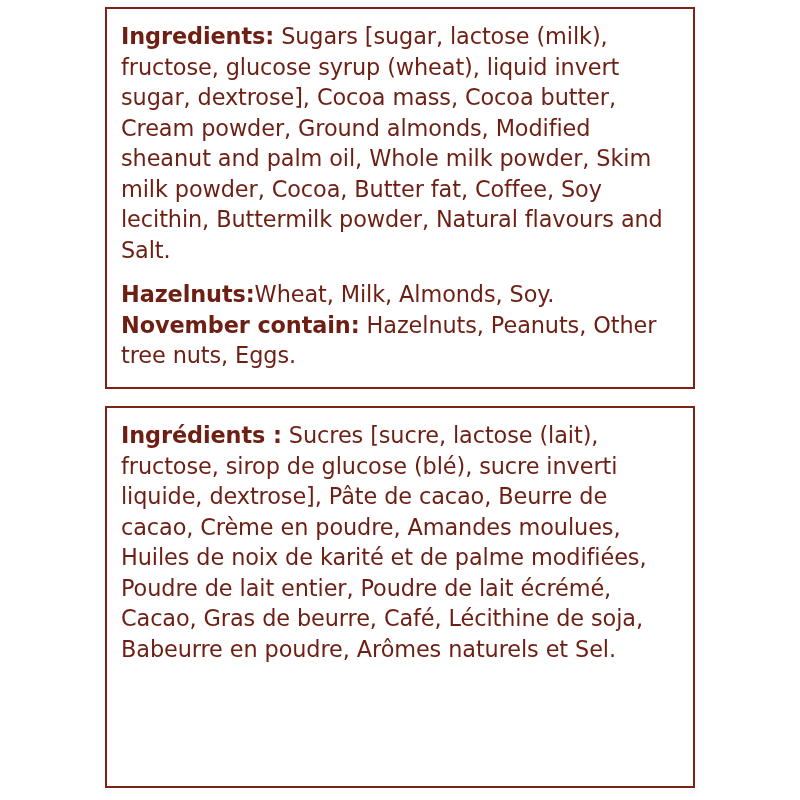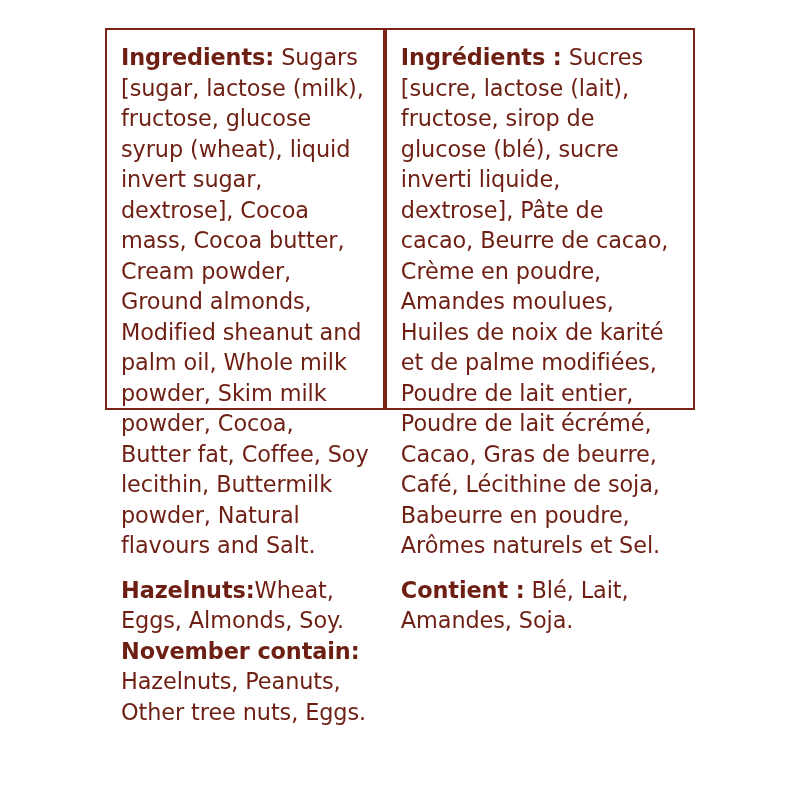--- a/index.html
+++ b/index.html
@@ -10,23 +10,23 @@
   body {
     width: 800px;
     height: 800px;
     font-family: "DejaVu Sans", sans-serif;
     color: #6e1f13;
   }
   .label-sheet {
     width: 800px;
     height: 800px;
     box-sizing: border-box;
-    padding: 28px 105px 12px 105px;
+    padding: 7px 105px 12px 105px;
     display: flex;
-    flex-direction: row;
+    flex-direction: column;
     justify-content: flex-start;
   }
   .panel {
     border: 2px solid #7b2415;
     box-sizing: border-box;
     padding: 12px 14px 14px 14px;
     background: #ffffff;
   }
   .panel-en {
     height: 382px;
@@ -65,29 +65,28 @@
 </head>
 <body>
 
 <div class="label-sheet">
 
   <div class="panel panel-en">
     <p class="para"><span class="lead nowrap-lead">Ingredients:</span><span class="body-text"> Sugars [sugar, lactose (milk), fructose, glucose syrup (wheat), liquid invert sugar, dextrose], Cocoa mass, Cocoa butter, Cream powder, Ground almonds, Modified sheanut and palm oil, Whole milk powder, Skim milk powder, Cocoa, Butter fat, Coffee, Soy lecithin, Buttermilk powder, Natural flavours and Salt.</span></p>
 
     <div class="block-gap"></div>
 
-    <p class="para"><span class="lead nowrap-lead">Hazelnuts:</span><span class="body-text">Wheat, Eggs, Almonds, Soy.</span></p>
+    <p class="para"><span class="lead nowrap-lead">Hazelnuts:</span><span class="body-text">Wheat, Milk, Almonds, Soy.</span></p>
 
     <p class="para"><span class="lead nowrap-lead">November contain:</span><span class="body-text"> Hazelnuts, Peanuts, Other tree nuts, Eggs.</span></p>
   </div>
 
   <div class="panel-gap"></div>
 
   <div class="panel panel-fr">
     <p class="para"><span class="lead nowrap-lead">Ingrédients :</span><span class="body-text"> Sucres [sucre, lactose (lait), fructose, sirop de glucose (blé), sucre inverti liquide, dextrose], Pâte de cacao, Beurre de cacao, Crème en poudre, Amandes moulues, Huiles de noix de karité et de palme modifiées, Poudre de lait entier, Poudre de lait écrémé, Cacao, Gras de beurre, Café, Lécithine de soja, Babeurre en poudre, Arômes naturels et Sel.</span></p>
 
     <div class="block-gap"></div>
 
-    <p class="para"><span class="lead nowrap-lead">Contient :</span><span class="body-text"> Blé, Lait, Amandes, Soja.</span></p>
 
   </div>
 
 </div>
 
 </body></html>

